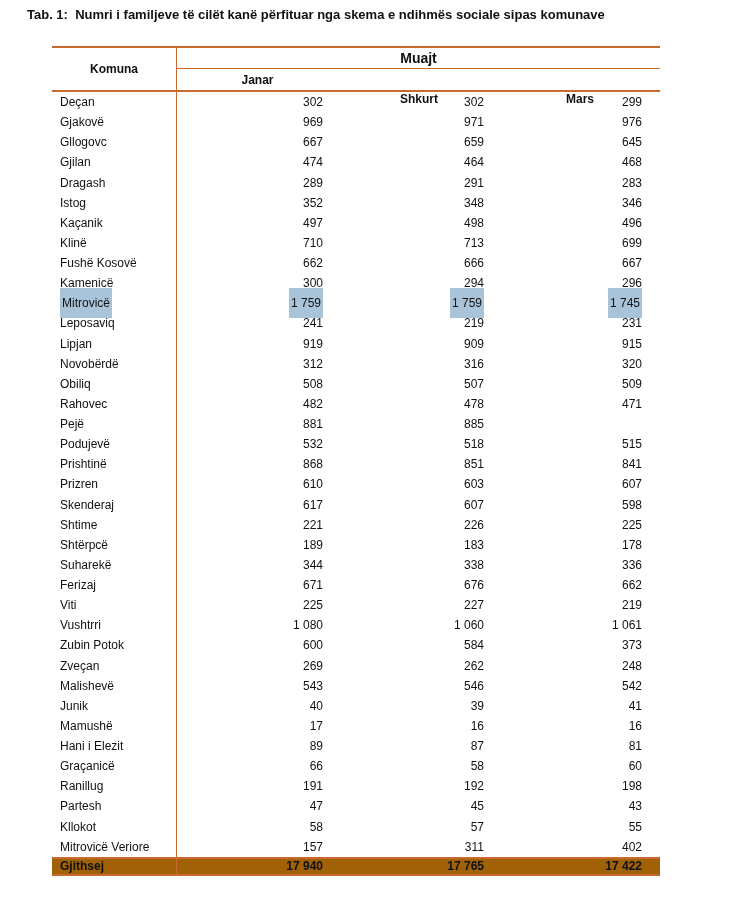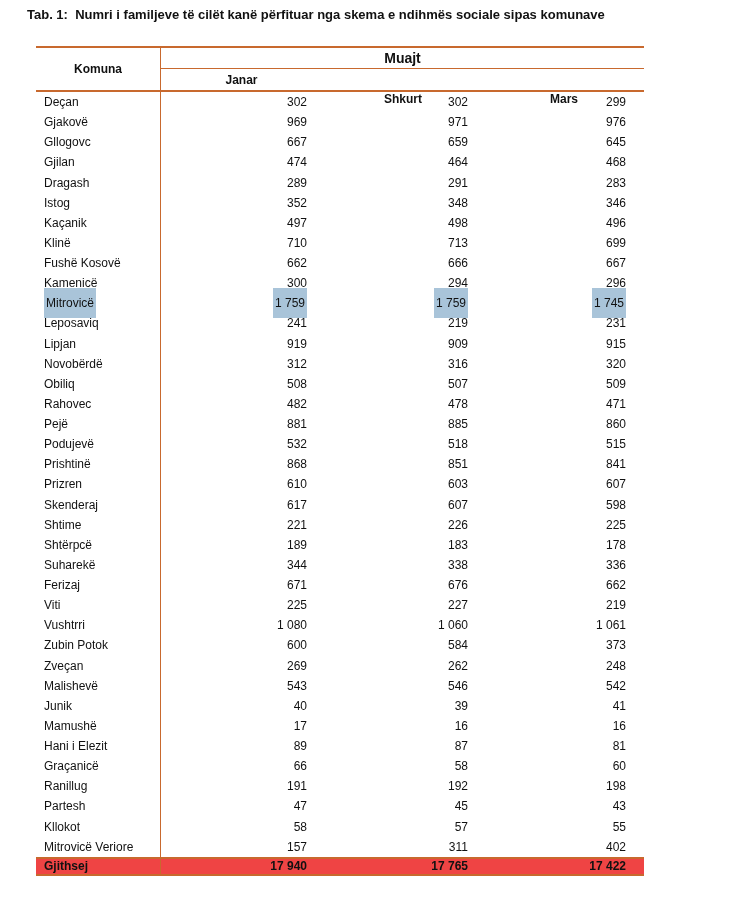--- a/index.html
+++ b/index.html
@@ -12,21 +12,21 @@
     width:751px;height:903px;position:relative;background:#ffffff;
     font-family:"Liberation Sans", sans-serif;color:var(--ink);
     -webkit-font-smoothing:antialiased;
   }
   .title{
     position:absolute;left:27px;top:7px;width:692px;
     font-size:13px;font-weight:bold;line-height:16.5px;
     white-space:pre-wrap;
   }
   .stat-table{
-    position:absolute;left:36px;top:46px;width:608px;
+    position:absolute;left:52px;top:46px;width:608px;
   }
   *{box-sizing:border-box;}
   
   .thead{
     display:flex;
     border-top:2px solid var(--border);
     border-bottom:2px solid var(--border);
   }
   .rowhead-cell{
     width:125px;border-right:1px solid var(--border);
@@ -54,21 +54,21 @@
     border-right:1px solid var(--border);
   }
   .cell.num{width:161px;justify-content:flex-end;padding-right:15px;}
   .cell.num.c2{padding-right:18px;}
   .hl{background:var(--hl);padding:8px 2px;}
   
   .total-row{
     display:flex;height:19px;font-size:12px;font-weight:bold;
     border-top:2px solid var(--border);
     border-bottom:2px solid var(--border);
-    background:#ef4444;
+    background:#a16207;
   }
 </style>
 </head>
 <body>
 
 <div class="title">Tab. 1:  Numri i familjeve të cilët kanë përfituar nga skema e ndihmës sociale sipas komunave</div>
 
 <div class="stat-table">
 
   <div class="thead">
@@ -311,23 +311,20 @@
       <div class="trow">
         <div class="cell name">
           <span>Pejë</span>
         </div>
         <div class="cell num c0">
           <span>881</span>
         </div>
         <div class="cell num c1">
           <span>885</span>
         </div>
-        <div class="cell num c2">
-          <span>860</span>
-        </div>
       </div>
       <div class="trow">
         <div class="cell name">
           <span>Podujevë</span>
         </div>
         <div class="cell num c0">
           <span>532</span>
         </div>
         <div class="cell num c1">
           <span>518</span>

